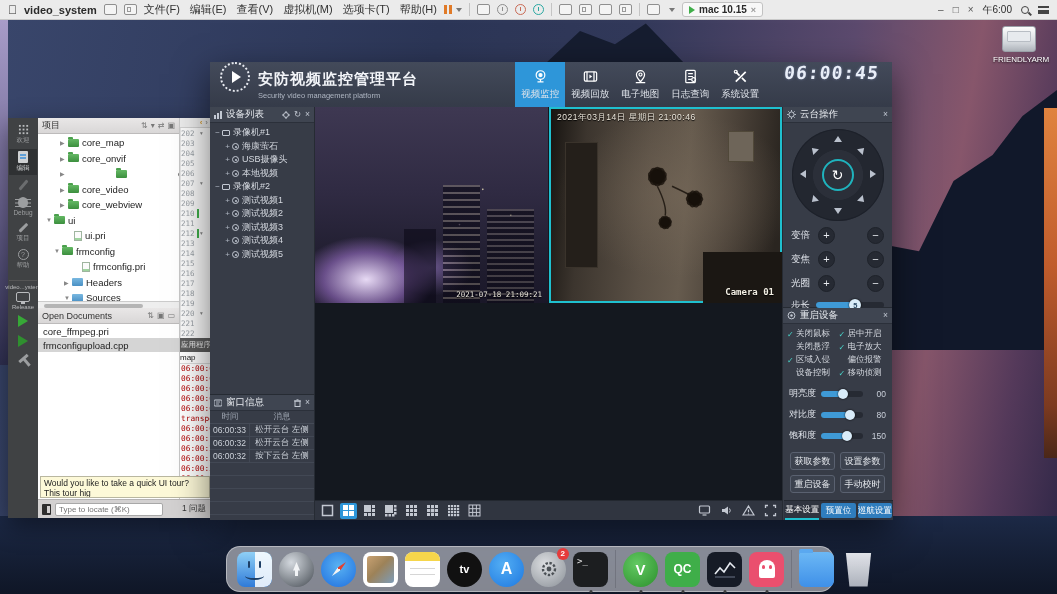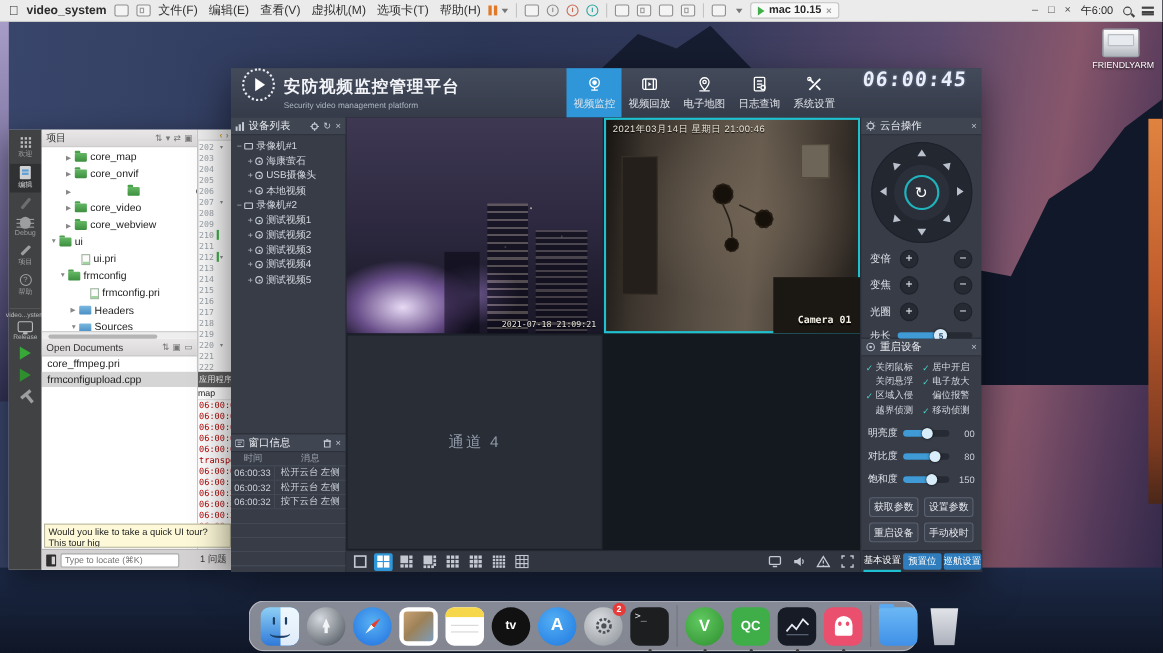--- a/index.html
+++ b/index.html
@@ -823,23 +823,20 @@
                 <ellipse rx="4" ry="7" transform="rotate(154)"></ellipse>
                 <ellipse rx="4" ry="7" transform="rotate(226)"></ellipse>
                 <ellipse rx="4" ry="7" transform="rotate(298)"></ellipse>
               </g>
             <path d="M30 35 Q40 55 38 65 M45 35 Q60 42 63 44" stroke="rgba(22,16,10,.8)" stroke-width="1.5" fill="none"></path>
           </g>
         </svg>
         <div class="ch2-ts">2021年03月14日 星期日 21:00:46</div>
         <div class="ch2-cam">Camera 01</div>
       </div>
-      <div class="cell empty">
-          <span>通道 4</span>
-        </div>
     </div>
 
     <div class="vtoolbar">
       <span class="lt">
           <svg width="13" height="13" viewBox="0 0 13 13">
             <rect x="1.5" y="1.5" width="10" height="10" fill="none" stroke="#c3c8d1" stroke-width="1.5"></rect>
           </svg>
         </span>
       <span class="lt active">
           <svg width="13" height="13" viewBox="0 0 13 13" fill="#fff">
@@ -1041,21 +1038,21 @@
               <span>区域入侵</span>
             </div>
 
             <div class="chk">
               <span class="ck">✓</span>
               <span>偏位报警</span>
             </div>
 
             <div class="chk">
               <span class="ck">✓</span>
-              <span>越界侦测</span>
+              <span>设备控制</span>
             </div>
 
             <div class="chk">
               <span class="ck on">✓</span>
               <span>移动侦测</span>
             </div>
           </div>
         <div class="dc-sliders">
 
             <div class="dc-srow">

